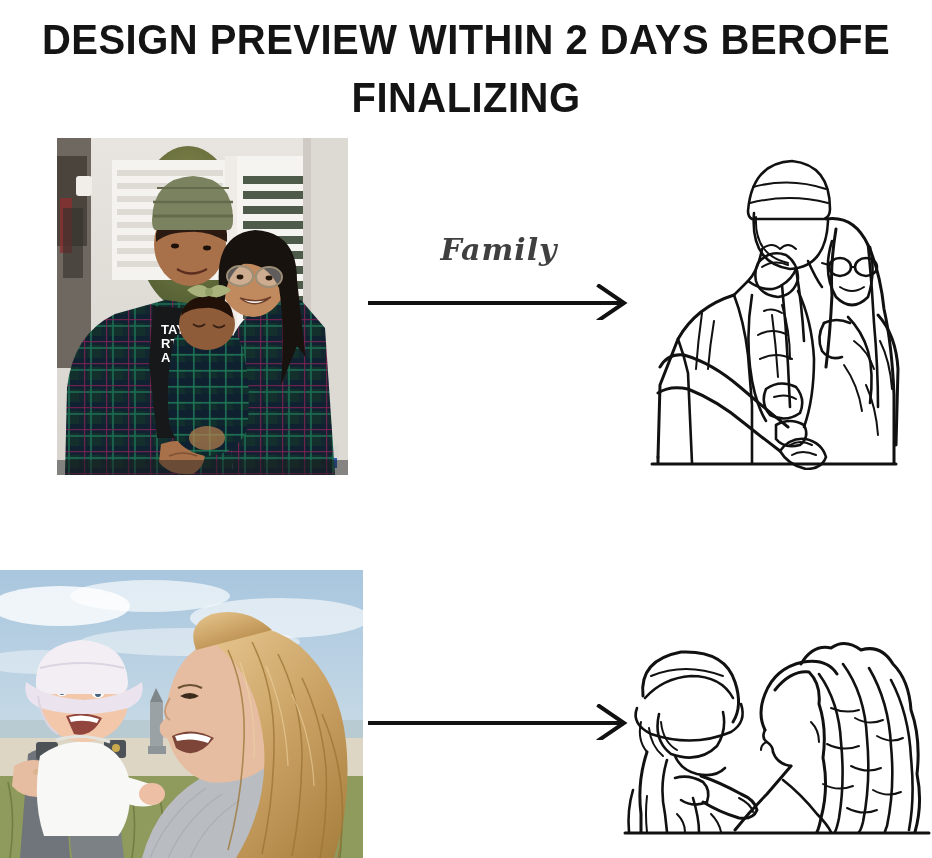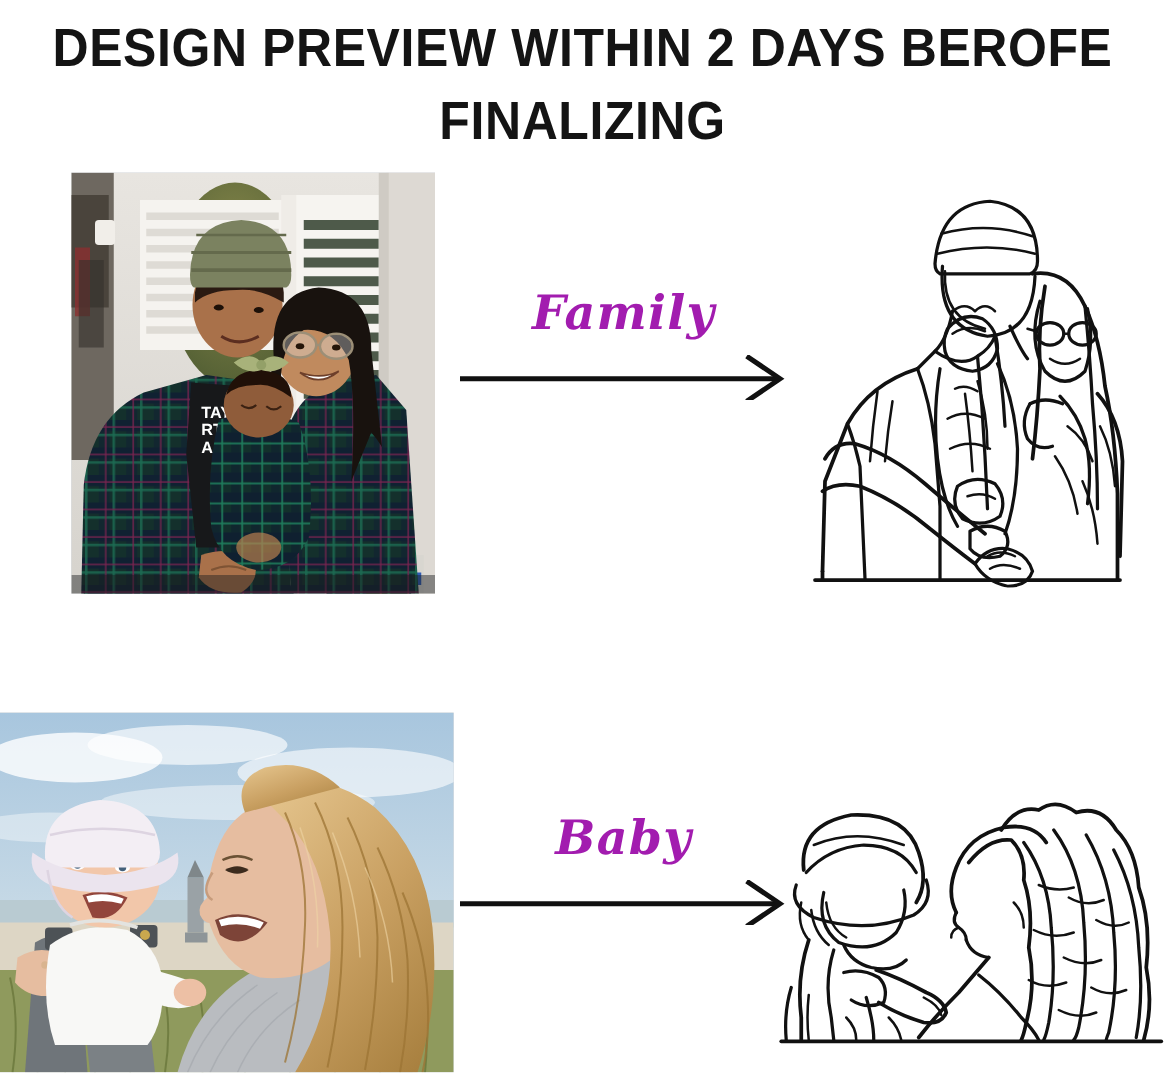--- a/index.html
+++ b/index.html
@@ -44,23 +44,23 @@
 
   
   .arrow-group { position: absolute; }
   .arrow-label {
     position: absolute;
     width: 100%;
     text-align: center;
     font-family: "DejaVu Serif", serif;
     font-style: italic;
     font-weight: 700;
-    font-size: 38px;
+    font-size: 30px;
     line-height: 44px;
-    color: #a21caf;
+    color: #404040;
     letter-spacing: 1px;
   }
   .arrow-svg { position: absolute; display: block; }
 
   
   .lineart { position: absolute; }
   .lineart svg { display: block; width: 100%; height: 100%; }
   .lineart svg path,
   .lineart svg line,
   .lineart svg polyline,
@@ -438,21 +438,20 @@
       <path d="M 26 112 Q 22 130 40 138 Q 84 150 128 138 Q 146 130 142 112 Q 120 128 84 130 Q 48 128 26 112 Z" fill="#ebe4ee"></path>
       <path class="thin" d="M 40 98 Q 82 88 124 98" stroke="#ddd4e1" stroke-width="2" fill="none"></path>
       <path d="M 38 126 Q 42 154 58 164" stroke="#ddd4e1" stroke-width="2" fill="none"></path>
 
       <path d="M 56 170 Q 82 162 110 172" stroke="#e3e3e0" stroke-width="3" fill="none"></path>
     </g>
   </svg>
 </div>
 
 <div class="arrow-group" style="left:368px; top:648px; width:262px; height:92px;">
-  <div class="arrow-label" style="top:0px; left:0;">Baby</div>
   <svg class="arrow-svg" style="left:0; top:56px;" width="262" height="36" viewBox="0 0 262 36">
     <line x1="2" y1="19" x2="252" y2="19" stroke="#111111" stroke-width="4" stroke-linecap="square"></line>
     <polyline points="231,2 256,19 231,36" fill="none" stroke="#111111" stroke-width="4" stroke-linecap="square" stroke-linejoin="miter"></polyline>
   </svg>
 </div>
 
 <div class="lineart" style="left:615px; top:618px; width:317px; height:228px;">
   <svg viewBox="0 0 317 228" preserveAspectRatio="none">
 
     <path class="base" d="M 28 78 Q 24 42 66 34 Q 110 32 120 64 Q 128 88 118 104"></path>

